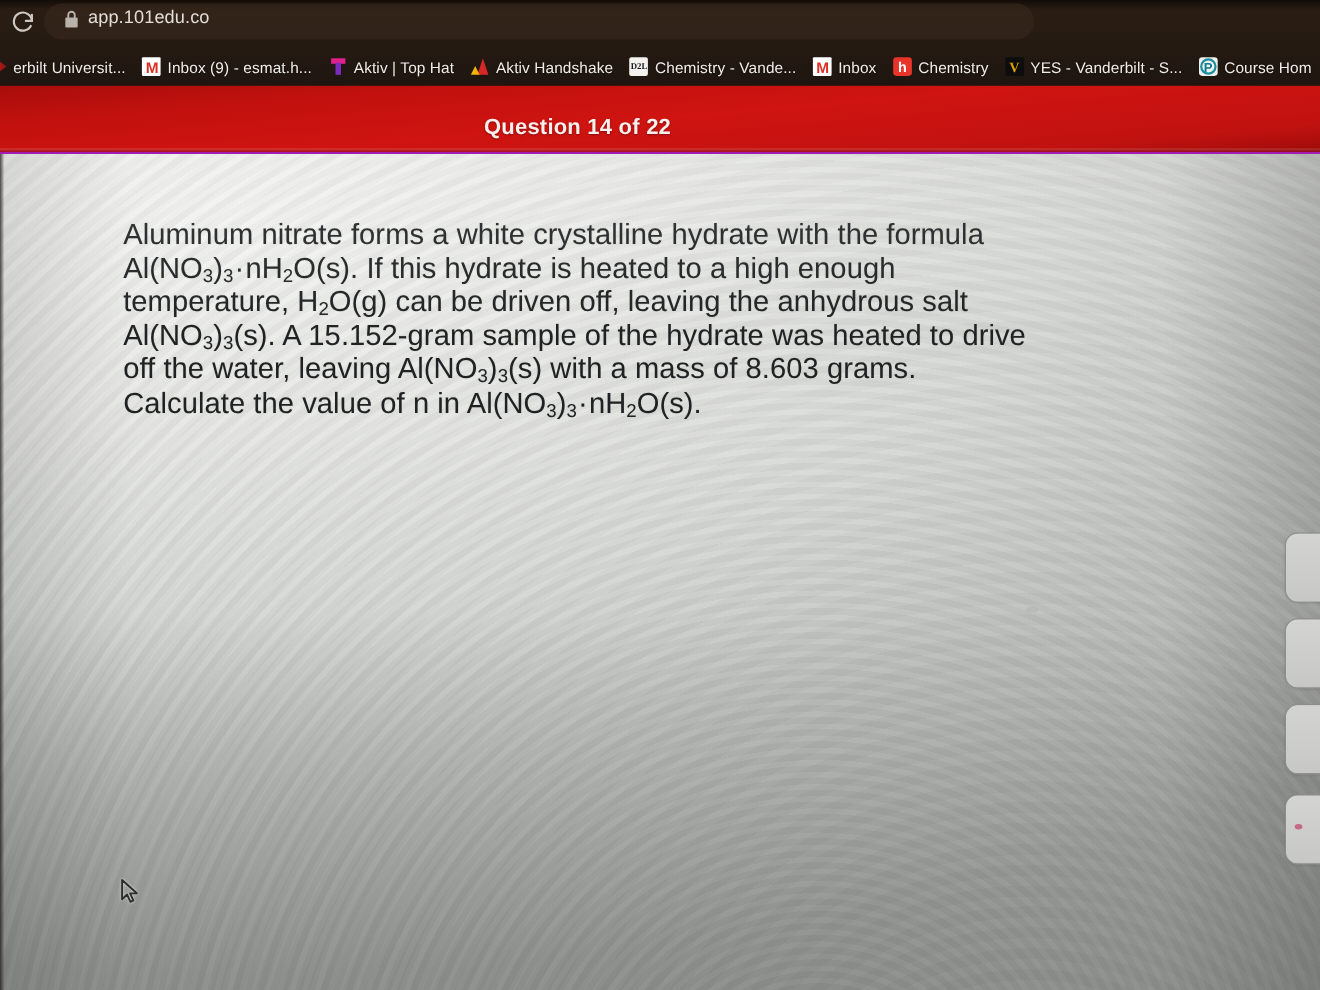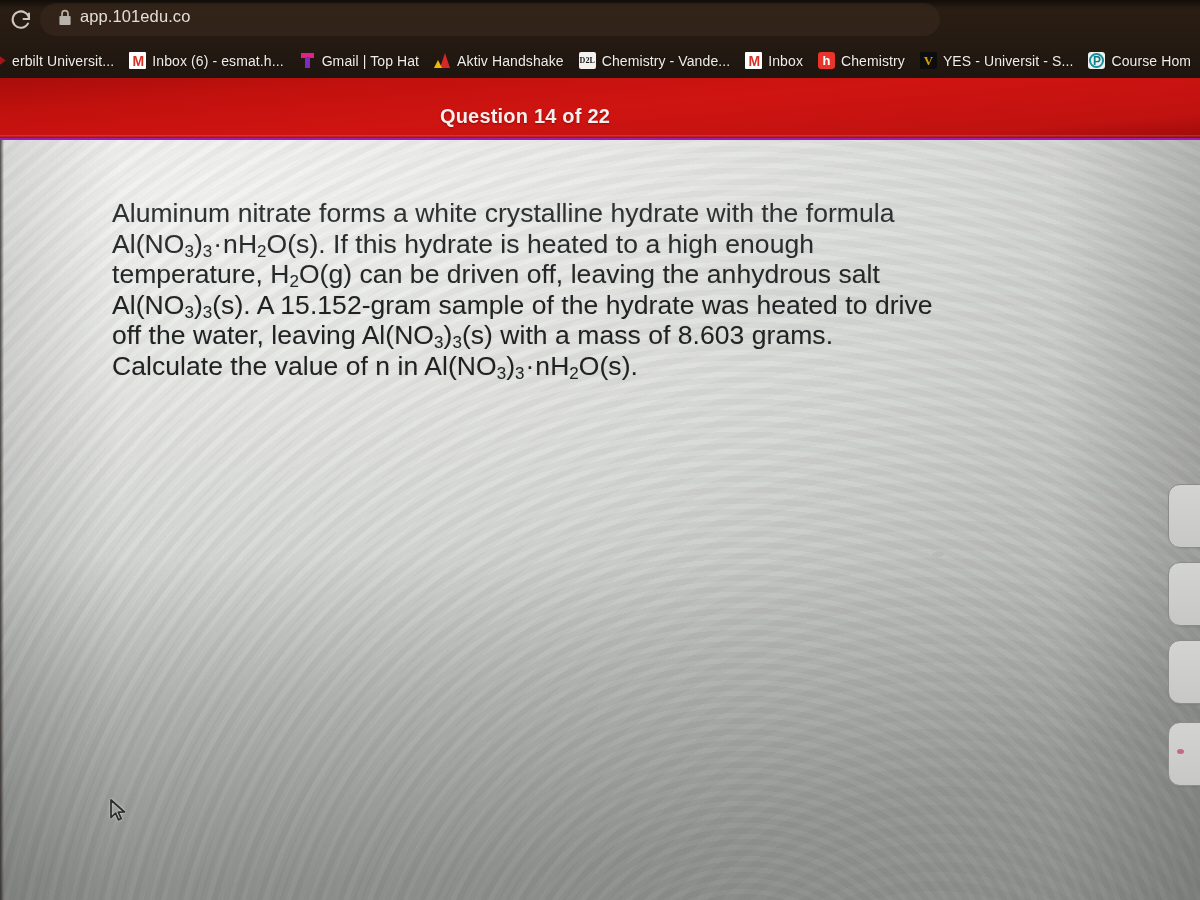--- a/index.html
+++ b/index.html
@@ -377,45 +377,45 @@
       <span class="url-text">app.101edu.co</span>
     </div>
 
     <div class="bookmarks-bar">
       <div class="bm" style="margin-left:-18px;">
         <span class="fav fav-vanderbilt"></span>
         <span class="bm-label">erbilt Universit...</span>
       </div>
       <div class="bm">
         <span class="fav fav-gmail"></span>
-        <span class="bm-label">Inbox (6) - esmat.h...</span>
+        <span class="bm-label">Inbox (9) - esmat.h...</span>
       </div>
       <div class="bm">
         <span class="fav fav-tophat"></span>
-        <span class="bm-label">Gmail | Top Hat</span>
+        <span class="bm-label">Aktiv | Top Hat</span>
       </div>
       <div class="bm">
         <span class="fav fav-aktiv"></span>
         <span class="bm-label">Aktiv Handshake</span>
       </div>
       <div class="bm">
         <span class="fav fav-d2l"></span>
         <span class="bm-label">Chemistry - Vande...</span>
       </div>
       <div class="bm">
         <span class="fav fav-gmail"></span>
         <span class="bm-label">Inbox</span>
       </div>
       <div class="bm">
         <span class="fav fav-handshake"></span>
         <span class="bm-label">Chemistry</span>
       </div>
       <div class="bm">
         <span class="fav fav-yes"></span>
-        <span class="bm-label">YES - Universit - S...</span>
+        <span class="bm-label">YES - Vanderbilt - S...</span>
       </div>
       <div class="bm">
         <span class="fav fav-pearson"></span>
         <span class="bm-label">Course Hom</span>
       </div>
     </div>
   </div>
 
   <div class="app-header">
     <div class="question-counter">Question 14 of 22</div>

